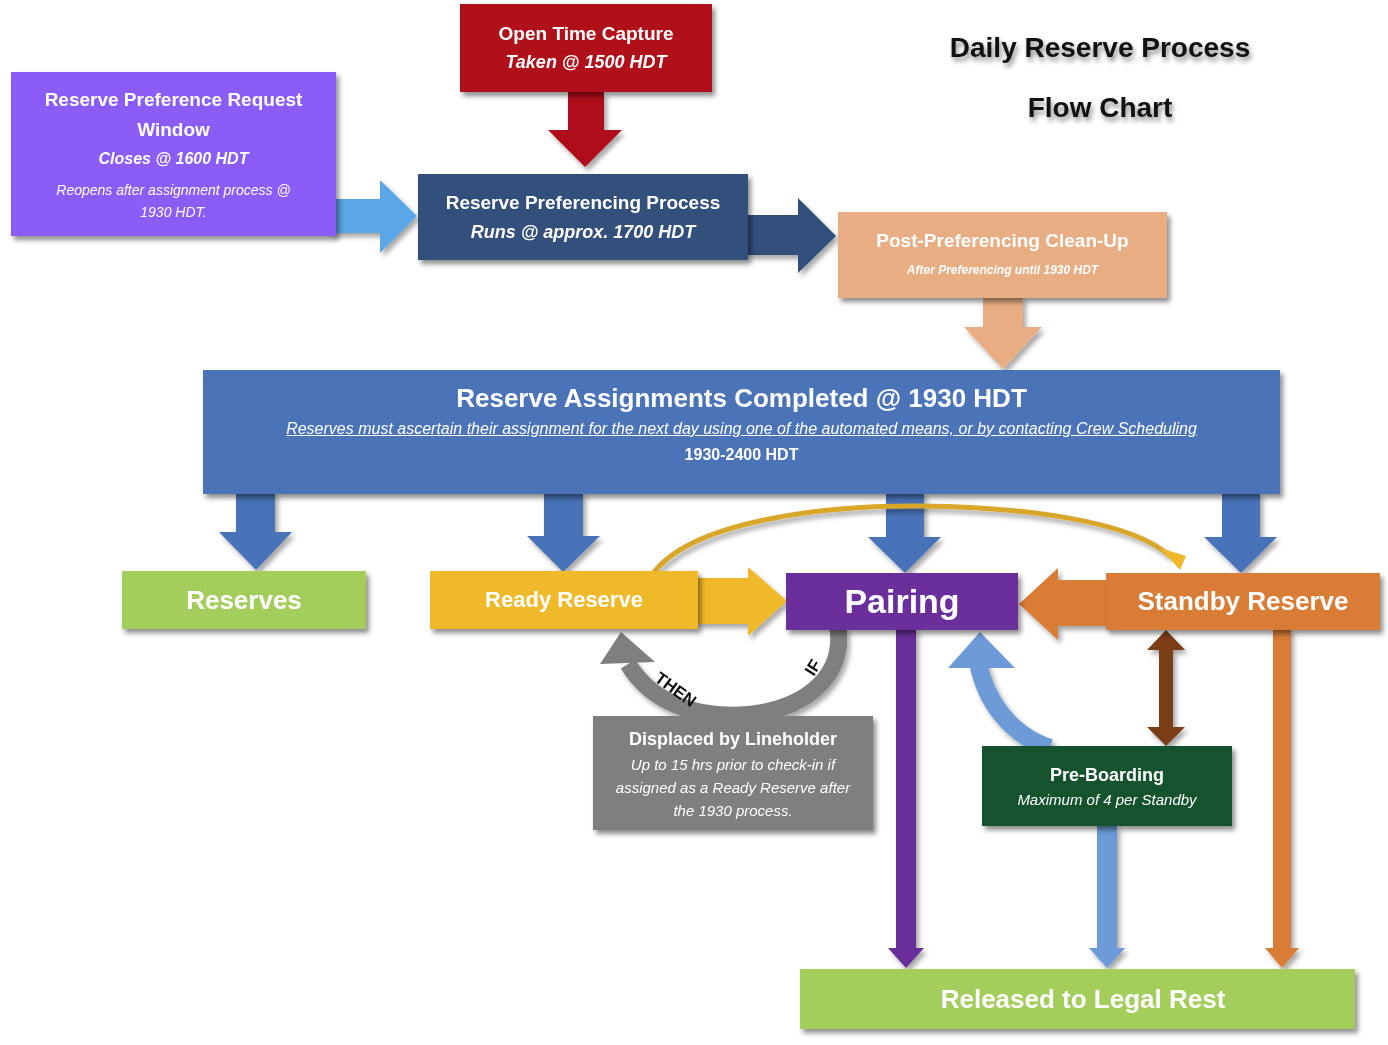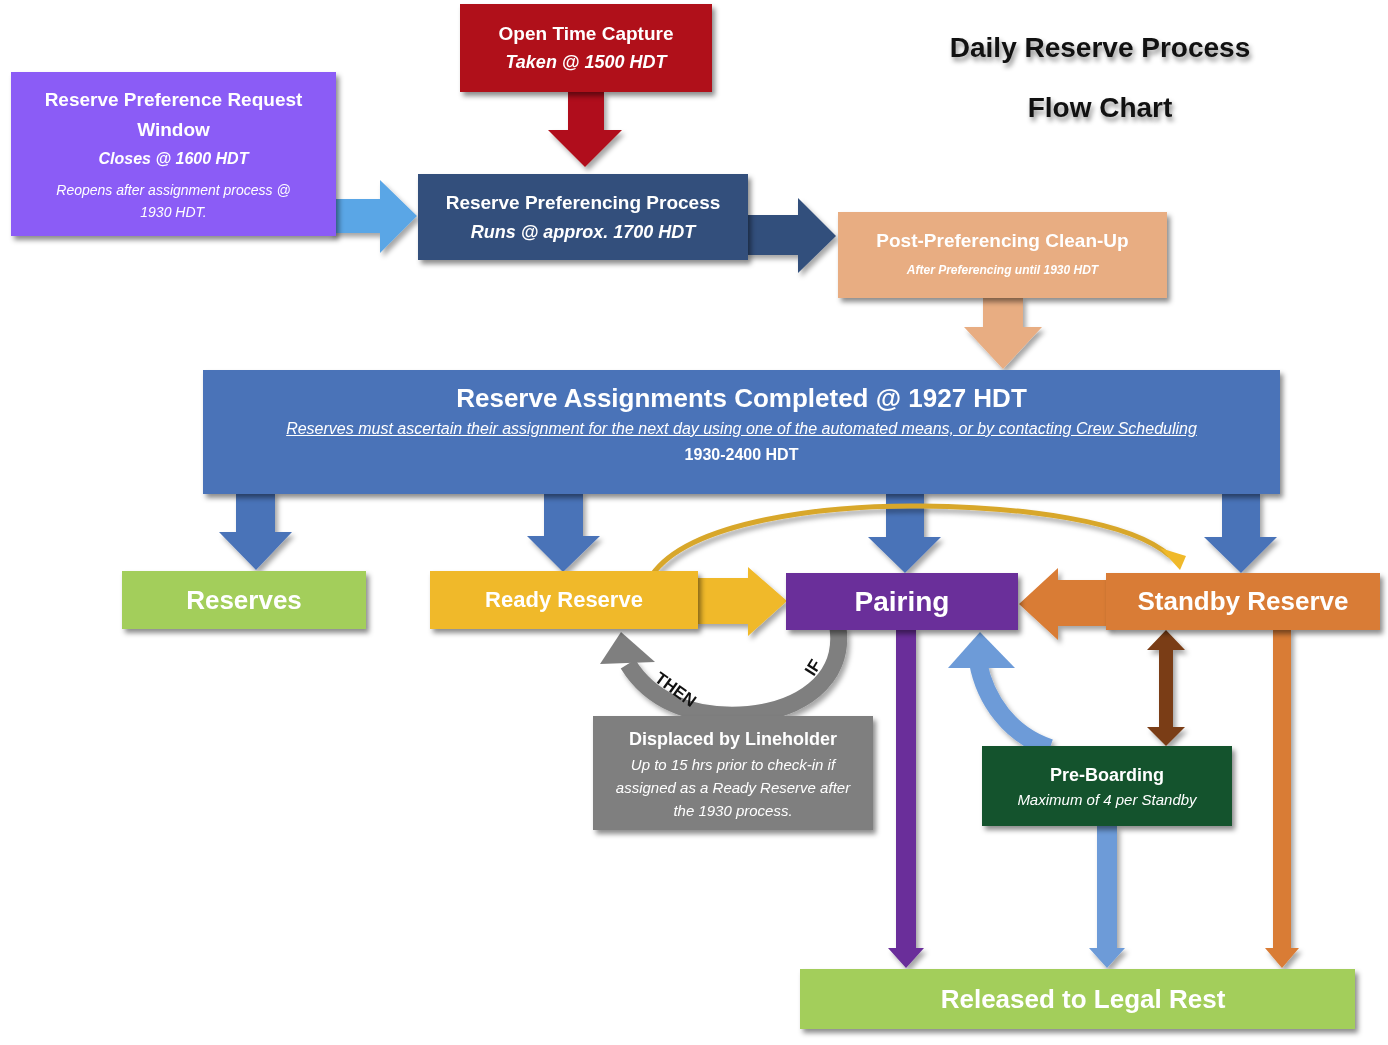--- a/index.html
+++ b/index.html
@@ -82,35 +82,35 @@
   <div class="t" style="font-size:19px; line-height:30px;">Reserve Preferencing Process</div>
   <div class="bi" style="font-size:18px; line-height:28px;">Runs @ approx. 1700 HDT</div>
 </div>
 
 <div class="box" style="left:838px; top:212px; width:329px; height:86px; background:#e8ad82;">
   <div class="t" style="font-size:19px; line-height:30px;">Post-Preferencing Clean-Up</div>
   <div class="bi" style="font-size:12px; line-height:28px;">After Preferencing until 1930 HDT</div>
 </div>
 
 <div class="box" style="left:203px; top:370px; width:1077px; height:124px; background:#4a73b8; justify-content:flex-start; padding-top:10px;">
-  <div class="t" style="font-size:26px; line-height:36px;">Reserve Assignments Completed @ 1927 HDT</div>
+  <div class="t" style="font-size:26px; line-height:36px;">Reserve Assignments Completed @ 1930 HDT</div>
   <div class="i" style="font-size:16px; line-height:26px;text-decoration:underline;">Reserves must ascertain their assignment for the next day using one of the automated means, or by contacting Crew Scheduling</div>
   <div class="t" style="font-size:16px; line-height:26px;">1930-2400 HDT</div>
 </div>
 
 <div class="box" style="left:122px; top:571px; width:244px; height:58px; background:#a3ce5b;">
   <div class="t" style="font-size:26px;">Reserves</div>
 </div>
 
 <div class="box" style="left:430px; top:571px; width:268px; height:58px; background:#f0b92a;">
   <div class="t" style="font-size:22px;text-align:right;">Ready Reserve</div>
 </div>
 
 <div class="box" style="left:786px; top:573px; width:232px; height:57px; background:#6a2f9a;">
-  <div class="t" style="font-size:28px;">Pairing</div>
+  <div class="t" style="font-size:34px;">Pairing</div>
 </div>
 
 <div class="box" style="left:1106px; top:573px; width:274px; height:57px; background:#d97c36;">
   <div class="t" style="font-size:26px;">Standby Reserve</div>
 </div>
 
 <div class="lbl" style="left:806px; top:658px; transform:rotate(-58deg);">IF</div>
 <div class="lbl" style="left:652px; top:680px; transform:rotate(36deg);">THEN</div>
 
 <div class="box" style="left:593px; top:716px; width:280px; height:114px; background:#7f7f7f; padding:4px 12px;">

